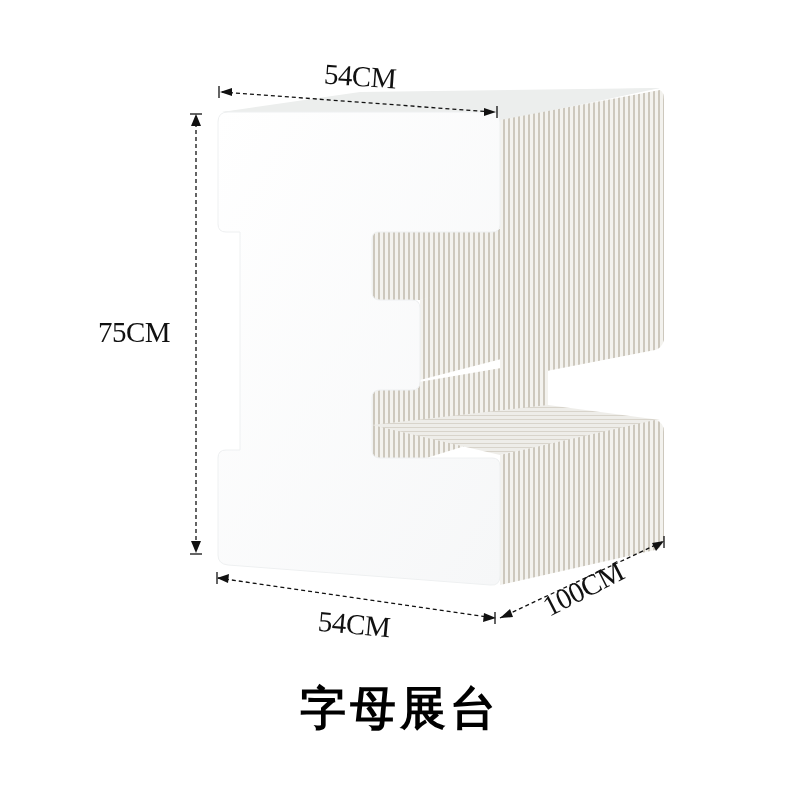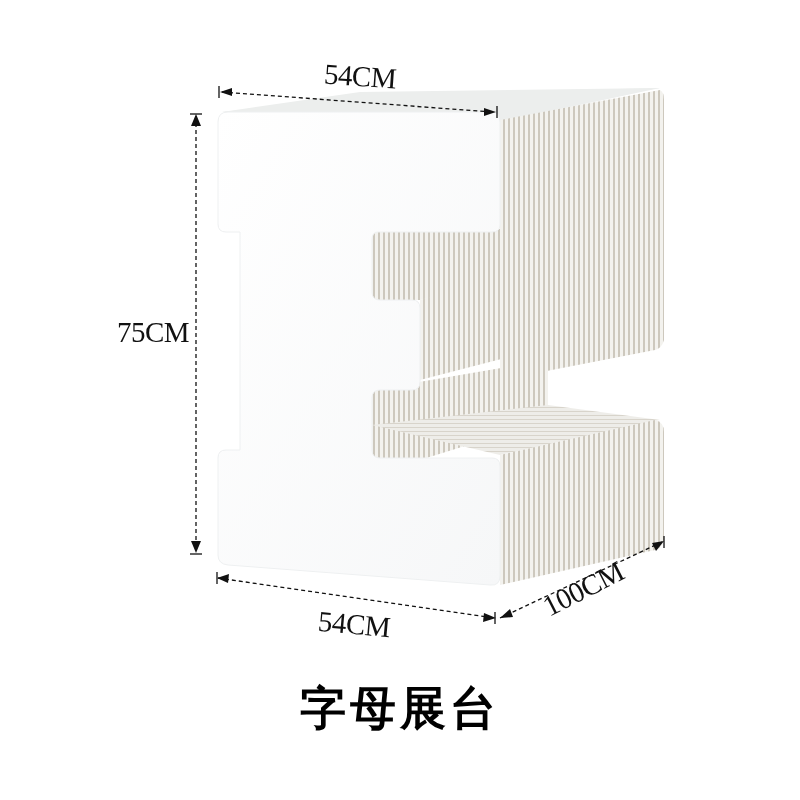--- a/index.html
+++ b/index.html
@@ -67,18 +67,18 @@
       <line x1="495" y1="612" x2="495" y2="624"></line>
 
       <line x1="500" y1="618" x2="662" y2="542" stroke-dasharray="4,3"></line>
       <polygon points="500,618 510,609 513,617" stroke="none"></polygon>
       <polygon points="664,541 652,543 656,551" stroke="none"></polygon>
       <line x1="664" y1="536" x2="664" y2="548"></line>
     </g>
   </svg>
 
   <div class="dim-label" style="left:324px;top:60px;transform:rotate(4deg);">54CM</div>
-  <div class="dim-label" style="left:98px;top:316px;margin-left:19px;">75CM</div>
+  <div class="dim-label" style="left:98px;top:316px;">75CM</div>
   <div class="dim-label" style="left:318px;top:608px;transform:rotate(5deg);">54CM</div>
   <div class="dim-label" style="left:545px;top:592px;transform:rotate(-27deg);transform-origin:left center;">100CM</div>
 
   <div class="caption">字母展台</div>
 </div>
 
 </body></html>

